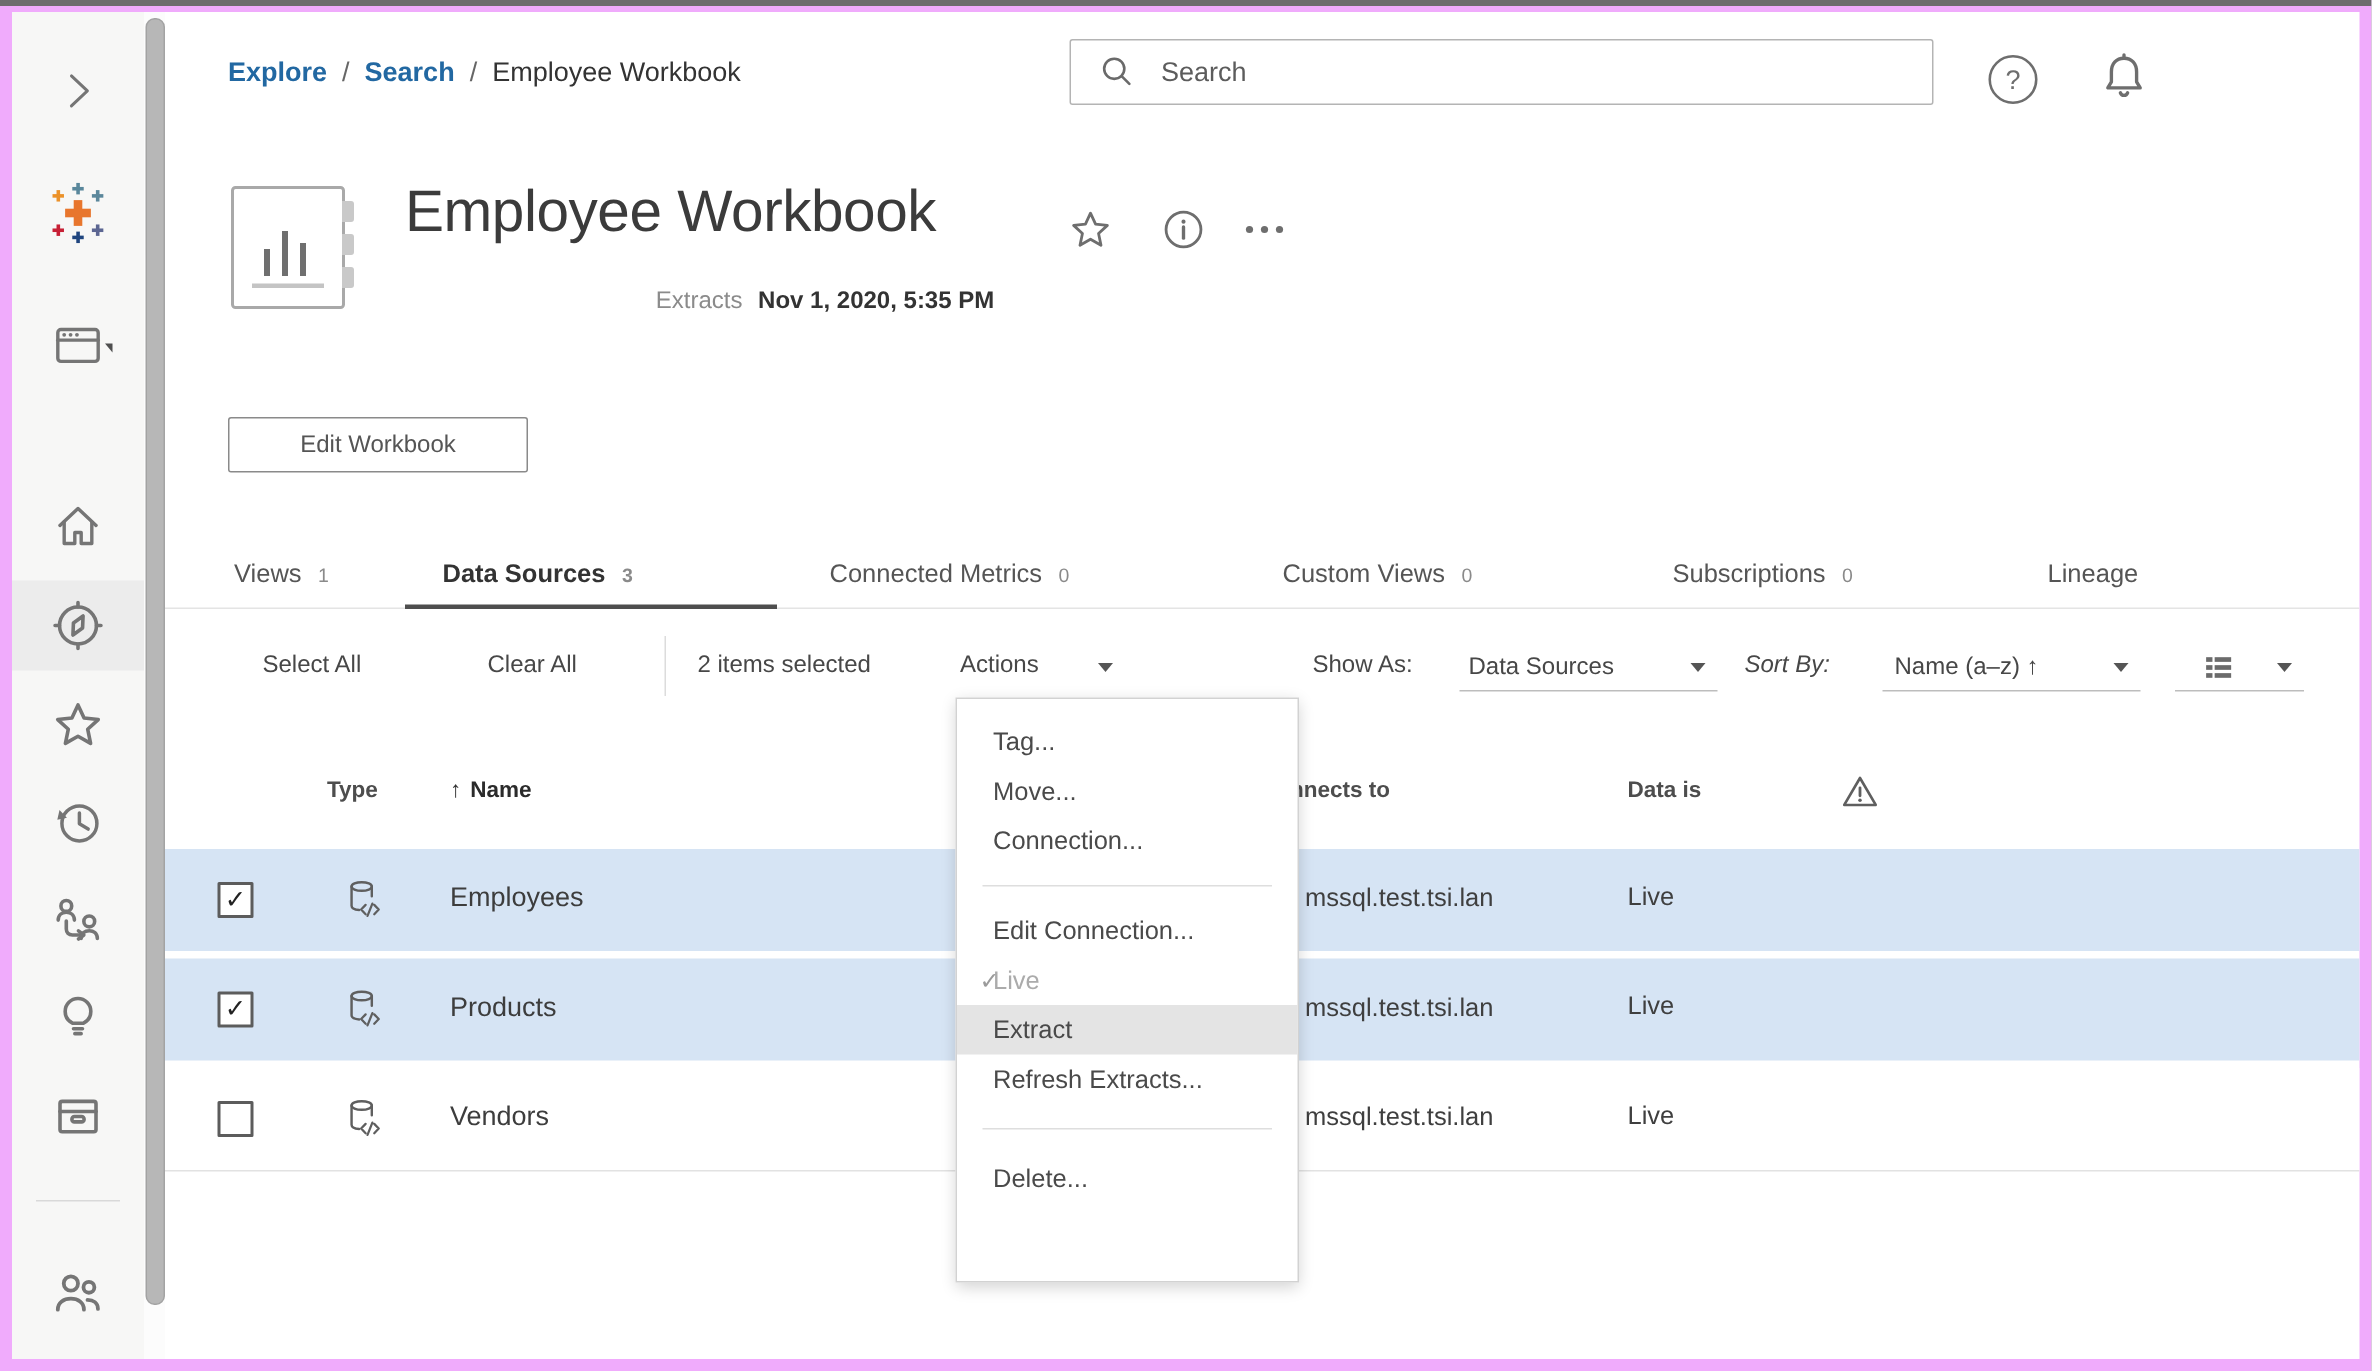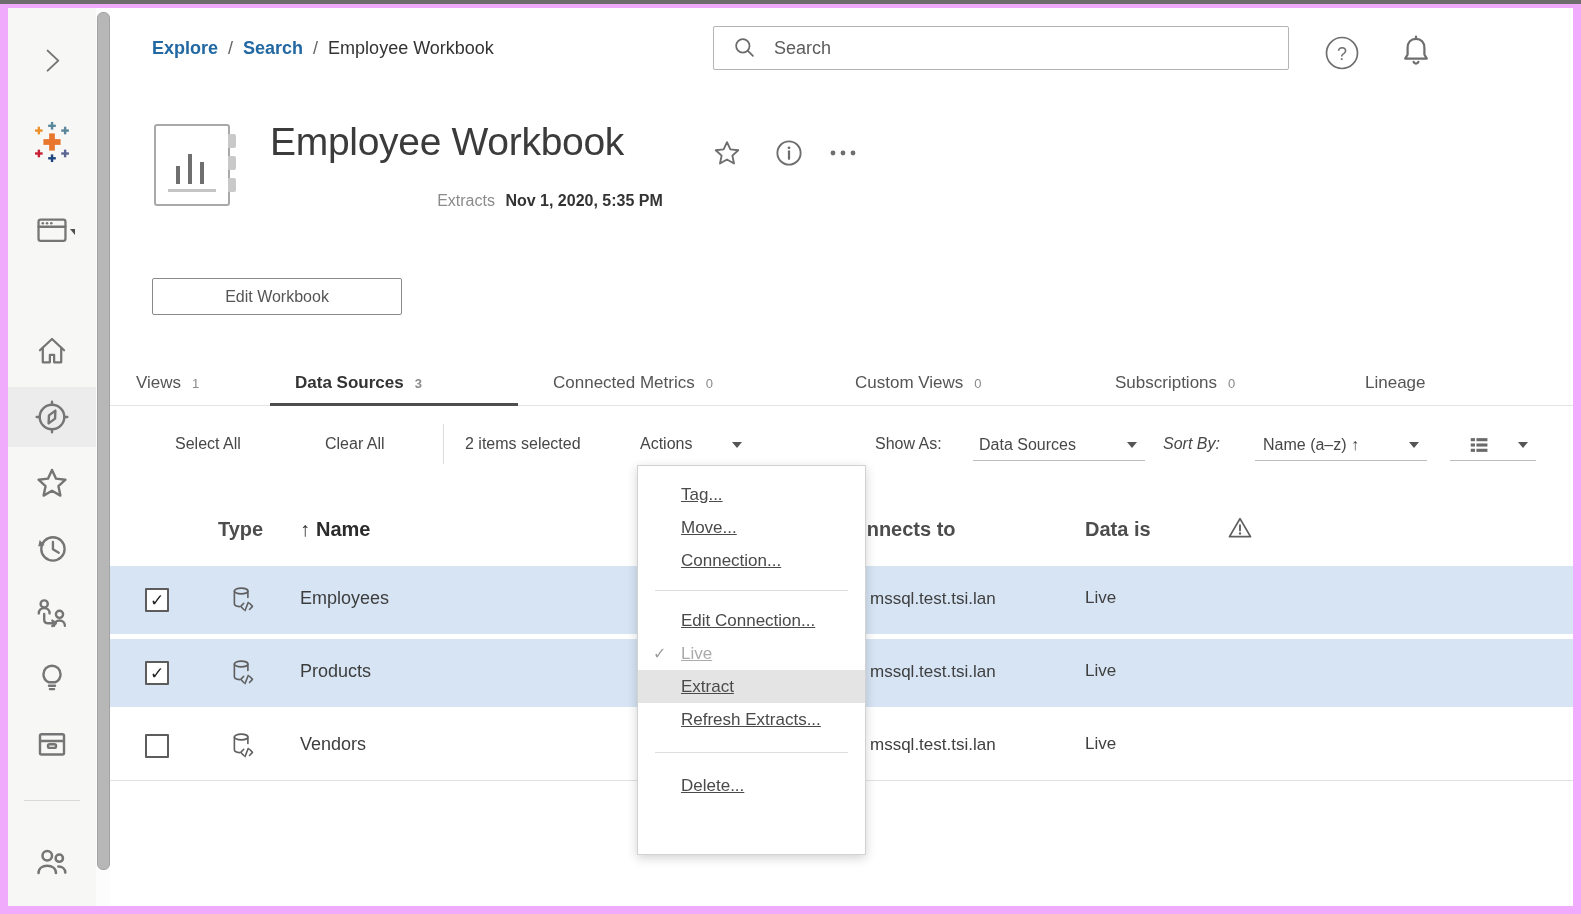--- a/index.html
+++ b/index.html
@@ -46,21 +46,21 @@
   .wb-thumb .base{position:absolute;left:12px;right:12px;bottom:12px;height:3px;background:#c4c4c4;}
   .wb-thumb .tab{position:absolute;right:-8px;width:8px;height:14px;background:#c9c9c9;border-radius:0 2px 2px 0;}
   .wb-thumb .t1{top:8px;} .wb-thumb .t2{top:30px;} .wb-thumb .t3{top:52px;}
 
   .page-title{position:absolute;left:262px;top:112px;font-size:39px;color:#3b3b3b;letter-spacing:-0.3px;}
   .title-icon{position:absolute;top:130px;width:30px;height:30px;}
   .star-pos{left:704px;} .info-pos{left:766px;} .dots-pos{left:820px;top:138px;}
   .modified-line{position:absolute;left:262px;top:184px;width:560px;text-align:center;font-size:16px;color:#8b8b8b;}
   .modified-line b{color:#333;font-weight:700;margin-left:6px;}
 
-  .edit-btn{position:absolute;left:144px;top:270px;width:250px;height:37px;border:1px solid #8a8a8a;border-radius:2px;background:#fff;font-size:16px;color:#555;font-family:inherit;cursor:pointer;}
+  .edit-btn{position:absolute;left:144px;top:270px;width:200px;height:37px;border:1px solid #8a8a8a;border-radius:2px;background:#fff;font-size:16px;color:#555;font-family:inherit;cursor:pointer;}
 
   
   .tabs-line{position:absolute;left:102px;top:397px;width:1463px;height:1px;background:#e4e4e4;}
   .tab{position:absolute;top:365px;font-size:17px;color:#555;display:flex;gap:11px;align-items:baseline;cursor:pointer;}
   .tab .count{font-size:13px;color:#8a8a8a;}
   .tab.active{color:#333;font-weight:700;}
   .tab-underline{position:absolute;left:262px;top:395px;width:248px;height:3px;background:#4e4e4e;}
 
   
   .toolbar-text{position:absolute;top:427px;font-size:16px;color:#474747;cursor:pointer;}
@@ -68,38 +68,38 @@
   .tb-divider{position:absolute;left:435px;top:416px;width:1px;height:40px;background:#dcdcdc;}
   .caret{display:inline-block;width:0;height:0;border-left:5px solid transparent;border-right:5px solid transparent;border-top:6px solid #555;}
   .actions-caret{position:absolute;left:724px;top:434px;}
   .dd-control{position:absolute;top:421px;height:32px;border-bottom:1px solid #bdbdbd;font-size:16px;color:#474747;display:flex;align-items:center;cursor:pointer;box-sizing:border-box;}
   .showas-ctrl{left:965px;width:172px;padding-left:6px;}
   .sortby-ctrl{left:1247px;width:172px;padding-left:8px;}
   .view-ctrl{left:1442px;width:86px;padding-left:18px;}
   .dd-control .caret{margin-left:auto;margin-right:8px;}
 
   
-  .col-header{position:absolute;top:510px;font-size:20px;font-weight:700;color:#4a4a4a;}
+  .col-header{position:absolute;top:510px;font-size:15px;font-weight:700;color:#4a4a4a;}
   .col-header.reg{font-weight:700;color:#4d4d4d;}
   .name-hdr{color:#2b2b2b;}
   .warn-hdr{position:absolute;left:1218px;top:506px;width:28px;height:28px;}
   .row{position:absolute;left:102px;width:1463px;height:68px;}
   .row.selected{background:#d6e4f4;}
   .row.plain{background:#fff;}
   .row-1{top:558px;} .row-2{top:631px;} .row-3{top:704px;}
   .table-bottom{position:absolute;left:102px;top:772px;width:1463px;height:1px;background:#e2e2e2;}
   .checkbox{position:absolute;left:35px;top:22px;width:24px;height:24px;border:2px solid #5c5c5c;border-radius:1px;background:#fff;box-sizing:border-box;display:flex;align-items:center;justify-content:center;font-size:17px;font-weight:700;color:#222;cursor:pointer;}
   .type-icon{position:absolute;left:118px;top:19px;width:30px;height:30px;}
   .cell-name{position:absolute;left:190px;top:22px;font-size:18px;color:#3d3d3d;}
   .cell-host{position:absolute;left:760px;top:23px;font-size:17px;color:#3f3f3f;}
   .cell-dat{position:absolute;left:975px;top:22px;font-size:17px;color:#3f3f3f;}
 
   
   .menu{position:absolute;left:629px;top:457px;width:229px;height:390px;background:#fff;border:1px solid #d2d2d2;box-shadow:0 3px 10px rgba(0,0,0,.18);z-index:20;box-sizing:border-box;padding-top:12px;}
-  .menu-item{height:33px;display:flex;align-items:center;padding-left:43px;font-size:17px;color:#4a4a4a;cursor:pointer;position:relative;text-decoration:underline;}
+  .menu-item{height:33px;display:flex;align-items:center;padding-left:24px;font-size:17px;color:#4a4a4a;cursor:pointer;position:relative;}
   .menu-item.highlight{background:#e4e4e4;}
   .menu-item.disabled{color:#ababab;cursor:default;}
   .menu-item .check{position:absolute;left:15px;color:#9b9b9b;font-size:16px;}
   .menu-divider{height:1px;background:#dedede;margin:13px 17px;}
   .menu-divider.d2{margin:16px 17px;}
 </style>
 </head>
 <body>
 
 <div class="screen">
@@ -277,21 +277,21 @@
   </div>
 
   <div class="modified-line">
     <span>Extracts</span>
     <b>Nov 1, 2020, 5:35 PM</b>
   </div>
 
   <button class="edit-btn">Edit Workbook</button>
 
   <div class="tabs-line"></div>
-  <div class="tab" style="left:128px;">
+  <div class="tab" style="left:148px;">
     <span>Views</span>
     <span class="count">1</span>
   </div>
   <div class="tab active" style="left:287px;">
     <span>Data Sources</span>
     <span class="count">3</span>
   </div>
   <div class="tab" style="left:545px;">
     <span>Connected Metrics</span>
     <span class="count">0</span>

